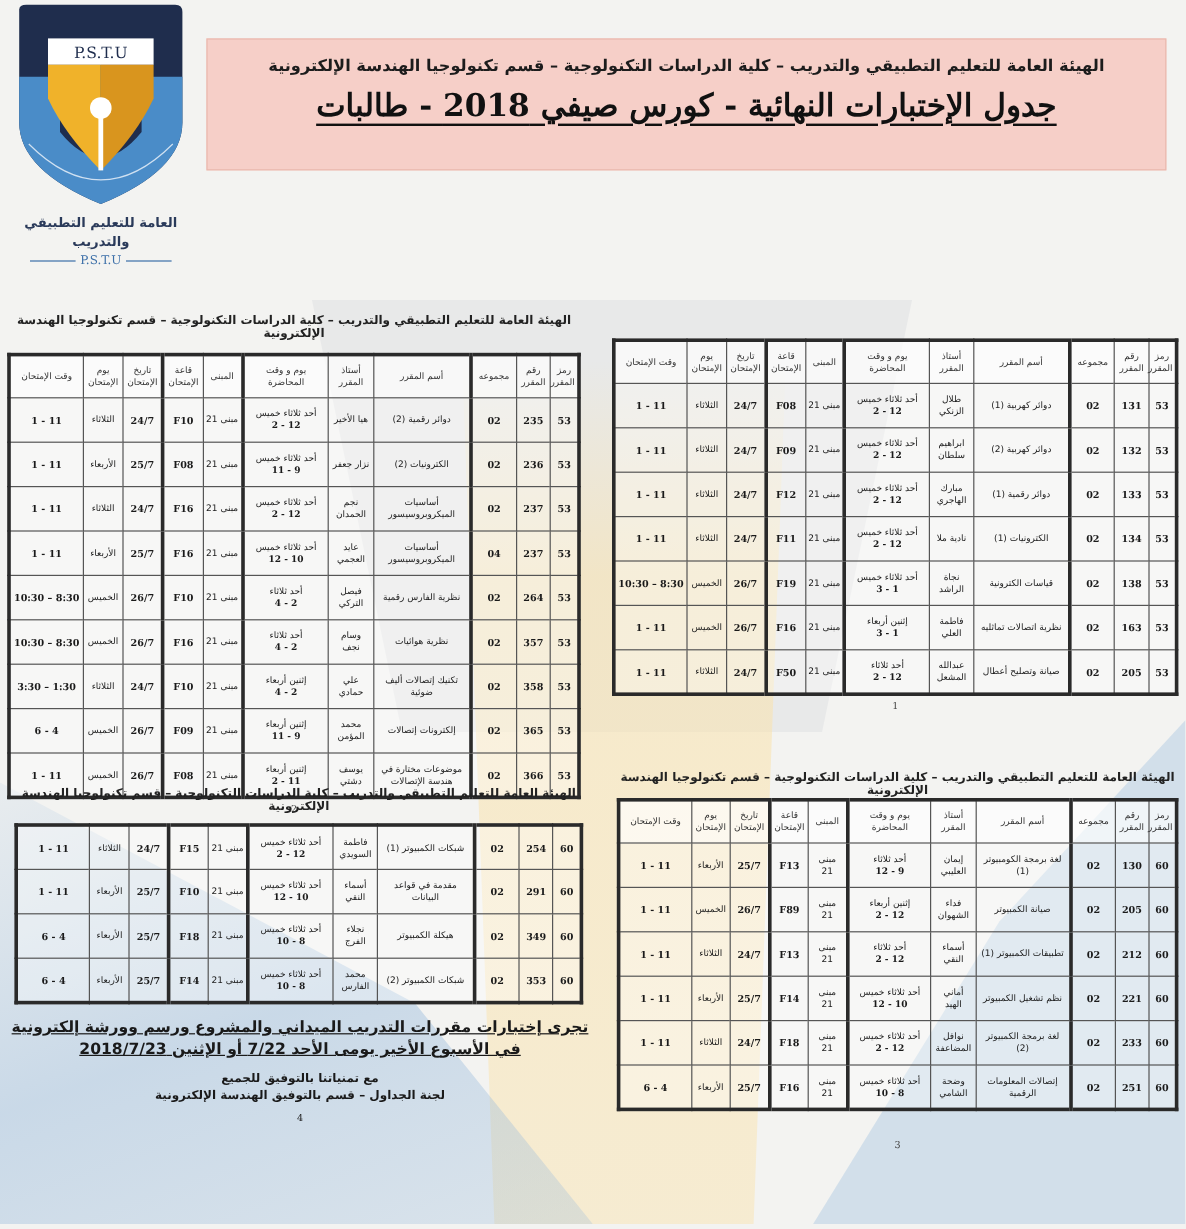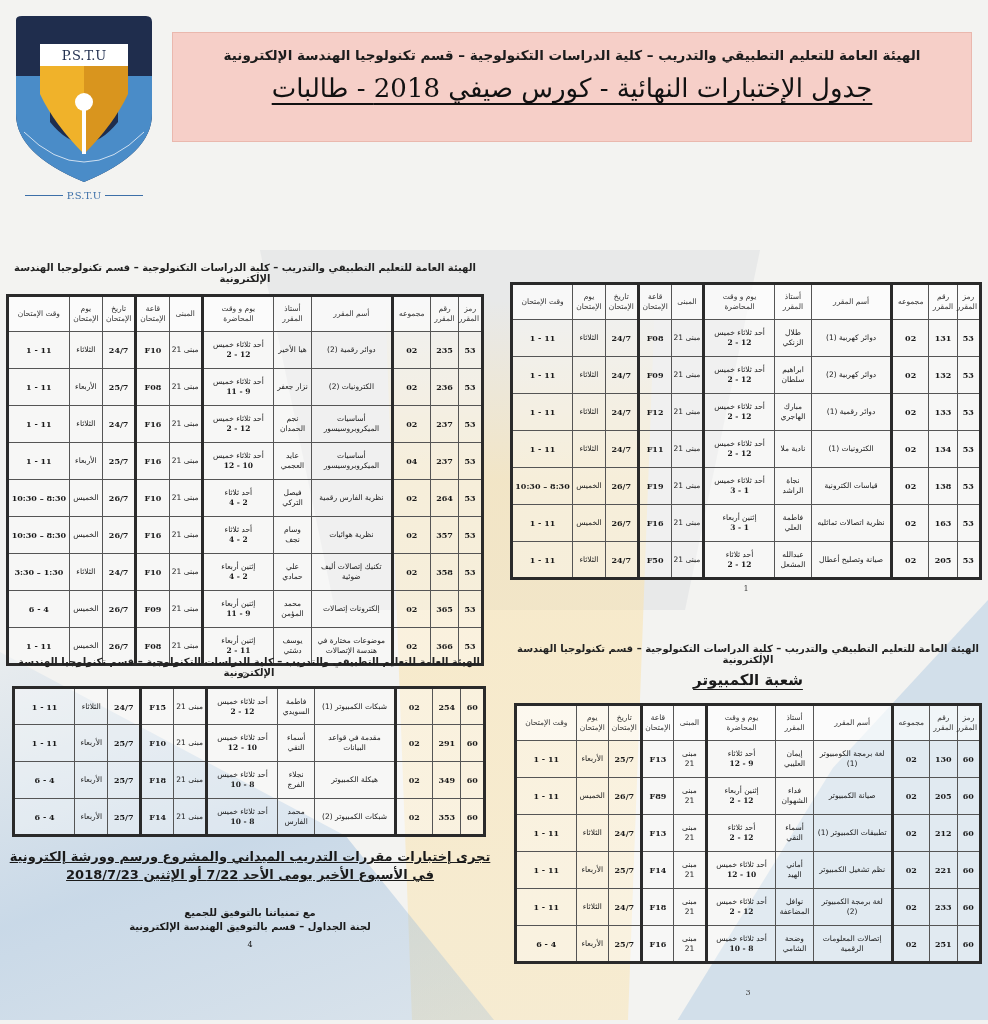--- a/index.html
+++ b/index.html
@@ -11,47 +11,47 @@
     color: #1a1a1a;
   }
   
   .wm { position: absolute; pointer-events: none; }
   .wm-yellow { left: 250px; top: 300px; width: 540px; height: 720px; background: linear-gradient(180deg, rgba(250,226,170,0.0) 0%, rgba(250,226,170,0.55) 25%, rgba(250,226,170,0.45) 100%); clip-path: polygon(25% 0, 75% 0, 70% 100%, 30% 100%); }
   .wm-blue { left: 0; top: 560px; width: 988px; height: 460px; background: linear-gradient(160deg, rgba(150,185,220,0.0) 0%, rgba(150,185,220,0.45) 45%, rgba(150,185,220,0.15) 100%); clip-path: polygon(0 20%, 35% 60%, 50% 100%, 0 100%); }
   .wm-blue2 { left: 600px; top: 600px; width: 388px; height: 420px; background: rgba(150,185,220,0.35); clip-path: polygon(100% 0, 100% 100%, 20% 100%, 60% 40%); }
   .wm-grey { left: 260px; top: 250px; width: 500px; height: 360px; background: rgba(200,205,210,0.25); clip-path: polygon(0 0, 100% 0, 85% 100%, 15% 100%); }
 
   
-  .logo { position: absolute; left: 4px; top: 14px; width: 160px; height: 232px; text-align: center; }
+  .logo { position: absolute; left: 4px; top: 2px; width: 160px; height: 232px; text-align: center; }
   .shield { position: relative; width: 148px; height: 170px; margin: 0 auto; }
   .shield svg { width: 148px; height: 170px; }
   .logo-caption { font-family: "DejaVu Sans", sans-serif; font-size: 11px; font-weight: bold; color: #2a3a5a; direction: rtl; line-height: 16px; margin-top: 6px; }
   .logo-pstu { font-family: "DejaVu Serif", serif; font-size: 10px; color: #3c6fa8; margin-top: 2px; display: flex; align-items: center; justify-content: center; gap: 4px; }
   .logo-pstu .ln { width: 38px; height: 1px; background: #3c6fa8; }
   .banner-box { position: absolute; left: 172px; top: 32px; width: 800px; height: 110px; background: #f6cfc8; border: 1px solid #eab8ae; direction: rtl; text-align: center; }
   .banner-sub { font-size: 13.5px; font-weight: bold; margin-top: 14px; color: #1c1c1c; }
-  .banner-title { font-size: 26px; font-weight: normal; margin-top: 10px; text-decoration: underline; text-underline-offset: 6px; color: #111; font-family: "DejaVu Serif", serif; }
+  .banner-title { font-size: 26px; font-weight: bold; margin-top: 10px; text-decoration: underline; text-underline-offset: 6px; color: #111; font-family: "DejaVu Serif", serif; }
 
   
   .panel { position: absolute; direction: rtl; }
   .panel-head { font-size: 10px; font-weight: bold; text-align: center; color: #222; }
   .panel-sub { font-size: 15px; font-weight: bold; text-align: center; text-decoration: underline; text-underline-offset: 4px; margin: 6px 0 14px; }
   table.sched { border-collapse: collapse; width: 100%; background: rgba(255,255,255,0.35); border: 3px solid #2a2a2a; table-layout: fixed; }
   table.sched th, table.sched td { border: 1px solid #555; text-align: center; vertical-align: middle; font-size: 7.5px; line-height: 10px; padding: 1px 2px; }
   table.sched th { background: rgba(255,255,255,0.5); font-weight: normal; color: #333; height: 36px; }
   table.sched td.num { font-family: "DejaVu Serif", serif; font-weight: bold; font-size: 8px; }
   table.sched .gsep { border-left: 3px solid #2a2a2a; }
   .page-num { text-align: center; font-size: 8px; color: #444; margin-top: 4px; font-family: "DejaVu Serif", serif; }
 
   
   .notes { position: absolute; left: 0; top: 848px; width: 500px; direction: rtl; text-align: center; }
   .note-main { font-size: 13px; font-weight: bold; text-decoration: underline; line-height: 18px; }
   .note-review { font-size: 10px; font-weight: bold; margin-top: 42px; line-height: 14px; }
   .note-review u { text-decoration: underline; }
-  .note-sign { font-size: 10px; font-weight: bold; margin-top: 22px; line-height: 14px; }
+  .note-sign { font-size: 10px; font-weight: bold; margin-top: 9px; line-height: 14px; }
   .note-page { font-size: 8px; margin-top: 6px; font-family: "DejaVu Serif", serif; }
 </style>
 </head>
 <body>
 
 <div class="wm wm-grey"></div>
 <div class="wm wm-yellow"></div>
 <div class="wm wm-blue"></div>
 <div class="wm wm-blue2"></div>
 
@@ -63,20 +63,21 @@
       <rect x="30" y="30" width="88" height="22" fill="#ffffff"></rect>
       <text x="74" y="46" font-size="13" text-anchor="middle" fill="#1f2d4d" font-family="DejaVu Serif, serif">P.S.T.U</text>
       <path d="M30 52 L74 52 L74 140 Q44 110 30 80 Z" fill="#f0b22a"></path>
       <path d="M74 52 L118 52 L118 80 Q104 110 74 140 Z" fill="#d9951e"></path>
       <circle cx="74" cy="88" r="9" fill="#ffffff"></circle>
       <rect x="72" y="96" width="4" height="44" fill="#ffffff"></rect>
       <path d="M14 118 Q74 178 134 118" stroke="#cfe0f1" stroke-width="1" fill="none"></path>
     </svg>
   </div>
   <div class="logo-caption">
+    <div>العامة للتعليم التطبيقي والتدريب</div>
   </div>
   <div class="logo-pstu">
     <span class="ln"></span>
     <span>P.S.T.U</span>
     <span class="ln"></span>
   </div>
 </div>
 
 <div class="banner-box">
   <div class="banner-sub">الهيئة العامة للتعليم التطبيقي والتدريب – كلية الدراسات التكنولوجية – قسم تكنولوجيا الهندسة الإلكترونية</div>
@@ -478,21 +479,20 @@
   </div>
   <div class="note-sign">
     <div>مع تمنياتنا بالتوفيق للجميع</div>
     <div>لجنة الجداول – قسم بالتوفيق الهندسة الإلكترونية</div>
   </div>
   <div class="note-page">4</div>
 </div>
 
 <div class="panel" id="p3" style="left:514px; top:643px; width:468px;">
   <div class="panel-head">الهيئة العامة للتعليم التطبيقي والتدريب – كلية الدراسات التكنولوجية – قسم تكنولوجيا الهندسة الإلكترونية</div>
-  <div class="panel-sub">شعبة الكمبيوتر</div>
   <table class="sched">
     <thead>
         <tr>
           <th style="width: 5%;">رمز المقرر</th>
           <th style="width: 6%;">رقم المقرر</th>
           <th class="gsep" style="width: 8%;">مجموعه</th>
           <th style="width: 17%;">أسم المقرر</th>
           <th style="width: 8%;">أستاذ المقرر</th>
           <th class="gsep" style="width: 15%;">يوم و وقت المحاضرة</th>
           <th style="width: 7%;">المبنى</th>

